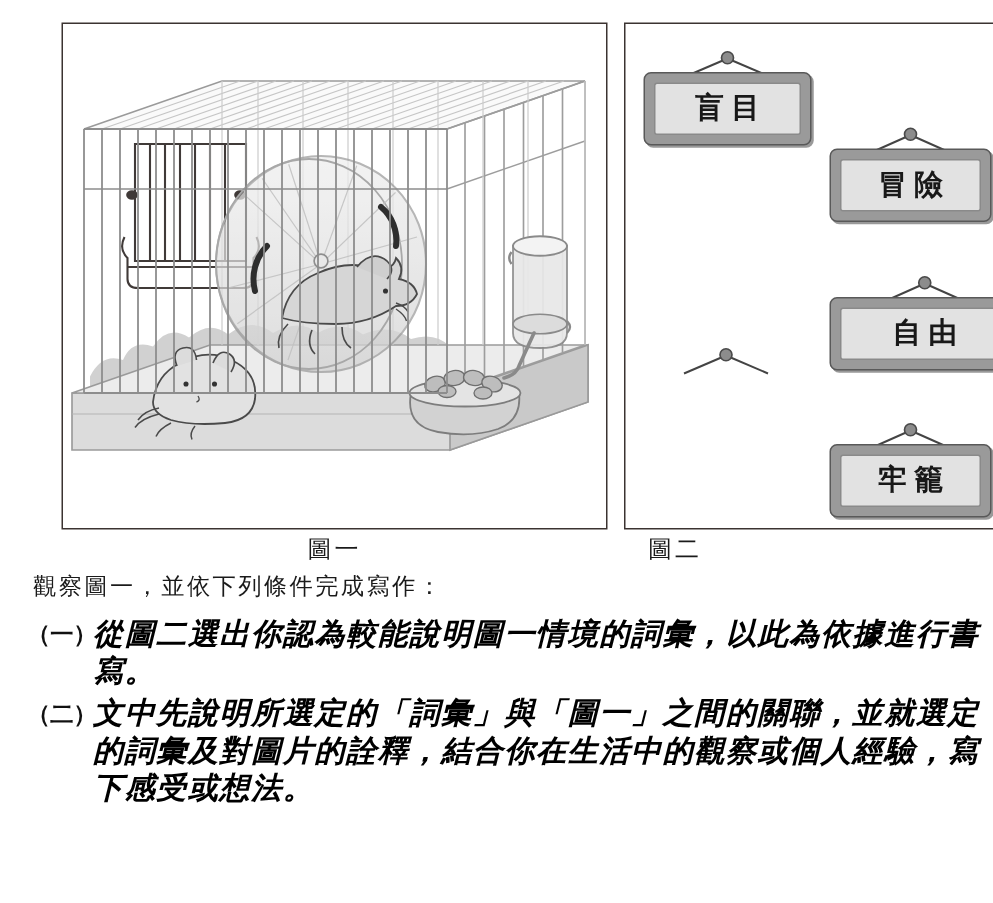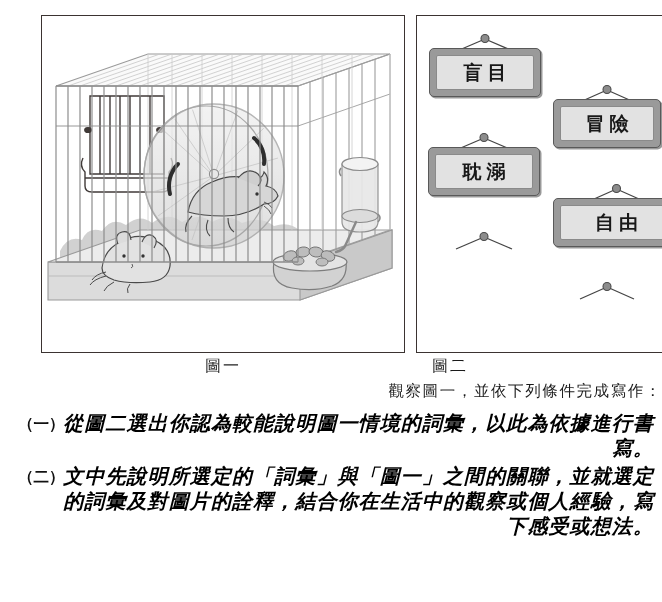--- a/index.html
+++ b/index.html
@@ -93,21 +93,20 @@
     color: #181818;
     line-height: 1;
   }
   .sign-hanger { position: absolute; left: 0; top: 0; width: 100%; height: 18px; overflow: visible; }
 
   
   #instructions {
     position: absolute;
     left: 0; top: 381px;
     width: 662px;
-    text-align: right;
   }
   #intro-line {
     font-family: "Liberation Serif", "DejaVu Serif", serif;
     font-size: 15.5px;
     letter-spacing: 1.6px;
     color: #1a1a1a;
     margin: 0 0 9px 22px;
     white-space: nowrap;
   }
   .instruction-item {
@@ -353,32 +352,20 @@
           <line x1="54" y1="5" x2="81" y2="17" stroke="#444" stroke-width="1.3"></line>
           <circle cx="54" cy="4.5" r="4" fill="#8c8c8c" stroke="#4a4a4a" stroke-width="1.1"></circle>
         </svg>
         <div class="sign-frame">
           <div class="sign-inner">
             <span class="sign-label">冒險</span>
           </div>
         </div>
       </div>
 
-      <div class="sign-plaque" style="left:11px; top:117px; width:112px; height:63px;">
-        <svg class="sign-hanger" viewBox="0 0 112 18">
-          <line x1="56" y1="5" x2="28" y2="17" stroke="#444" stroke-width="1.3"></line>
-          <line x1="56" y1="5" x2="84" y2="17" stroke="#444" stroke-width="1.3"></line>
-          <circle cx="56" cy="4.5" r="4" fill="#8c8c8c" stroke="#4a4a4a" stroke-width="1.1"></circle>
-        </svg>
-        <div class="sign-frame">
-          <div class="sign-inner">
-            <span class="sign-label">耽溺</span>
-          </div>
-        </div>
-      </div>
 
       <div class="sign-plaque" style="left:136px; top:168px; width:127px; height:63px;">
         <svg class="sign-hanger" viewBox="0 0 108 18">
           <line x1="54" y1="5" x2="27" y2="17" stroke="#444" stroke-width="1.3"></line>
           <line x1="54" y1="5" x2="81" y2="17" stroke="#444" stroke-width="1.3"></line>
           <circle cx="54" cy="4.5" r="4" fill="#8c8c8c" stroke="#4a4a4a" stroke-width="1.1"></circle>
         </svg>
         <div class="sign-frame">
           <div class="sign-inner">
             <span class="sign-label">自由</span>
@@ -393,20 +380,25 @@
           <circle cx="56" cy="4.5" r="4" fill="#8c8c8c" stroke="#4a4a4a" stroke-width="1.1"></circle>
         </svg>
       </div>
 
       <div class="sign-plaque" style="left:136px; top:266px; width:108px; height:63px;">
         <svg class="sign-hanger" viewBox="0 0 108 18">
           <line x1="54" y1="5" x2="27" y2="17" stroke="#444" stroke-width="1.3"></line>
           <line x1="54" y1="5" x2="81" y2="17" stroke="#444" stroke-width="1.3"></line>
           <circle cx="54" cy="4.5" r="4" fill="#8c8c8c" stroke="#4a4a4a" stroke-width="1.1"></circle>
         </svg>
+        <div class="sign-frame">
+          <div class="sign-inner">
+            <span class="sign-label">牢籠</span>
+          </div>
+        </div>
       </div>
 
     </div>
   </div>
 
   <div class="panel-caption" id="caption-figure-1">圖一</div>
   <div class="panel-caption" id="caption-figure-2">圖二</div>
 </div>
 
 <div id="instructions">

